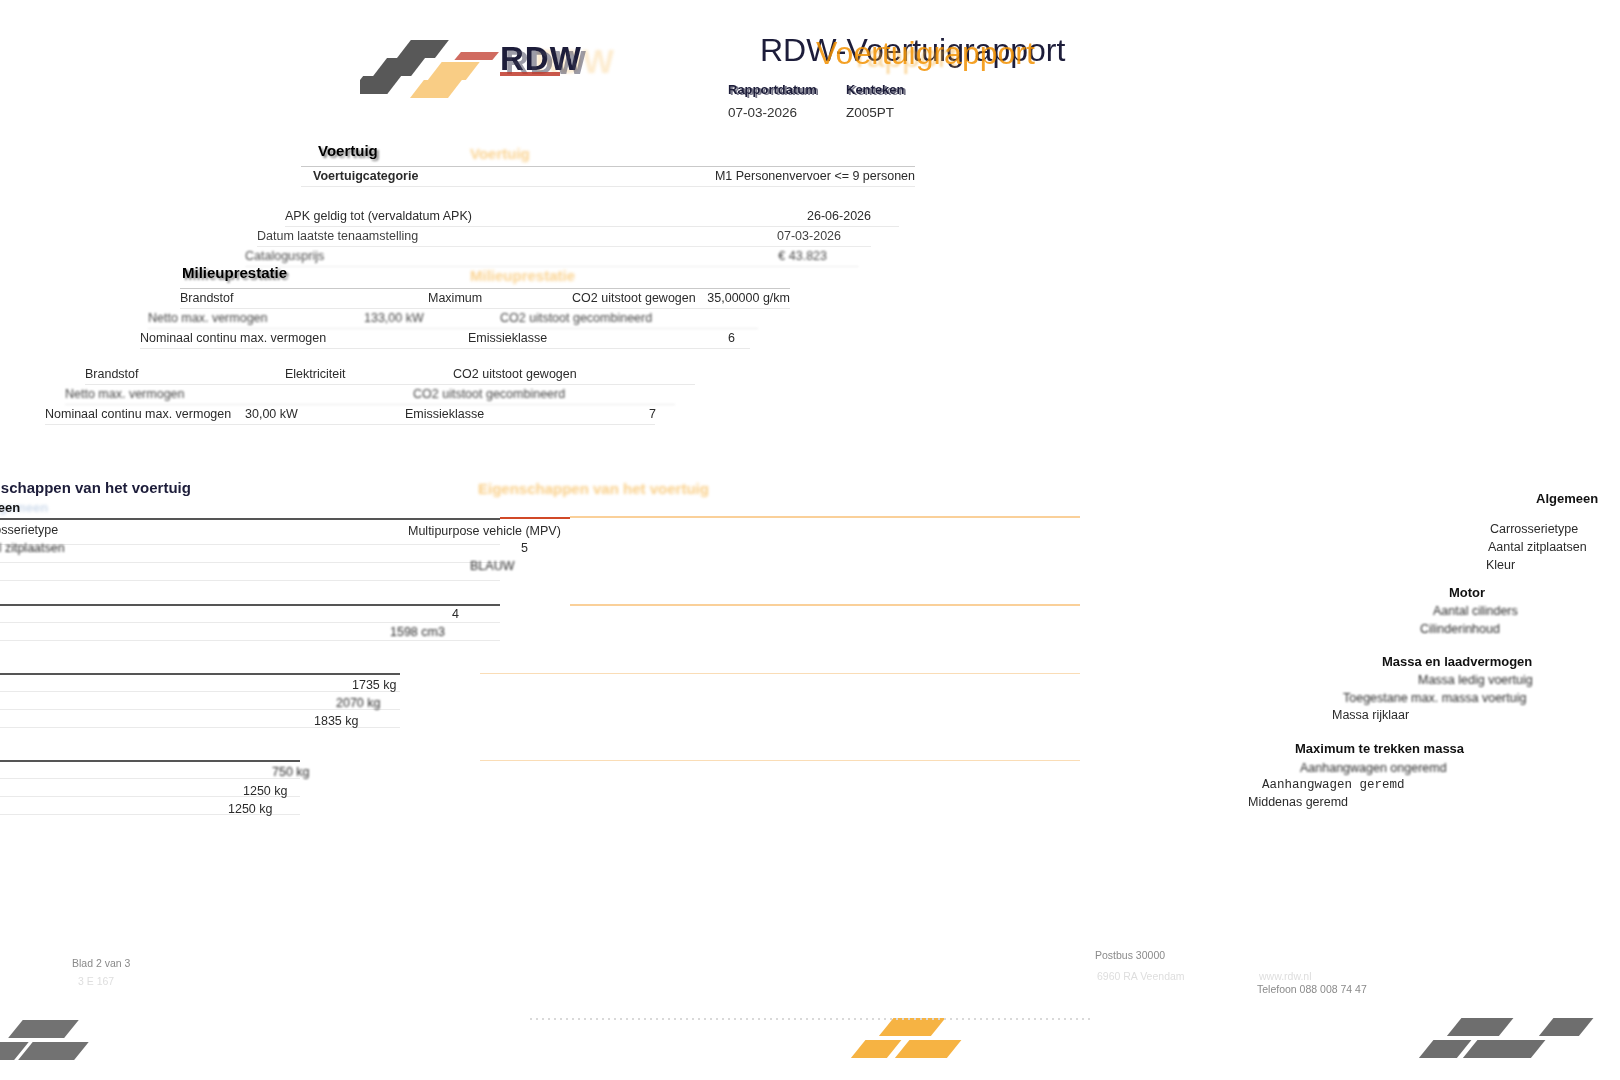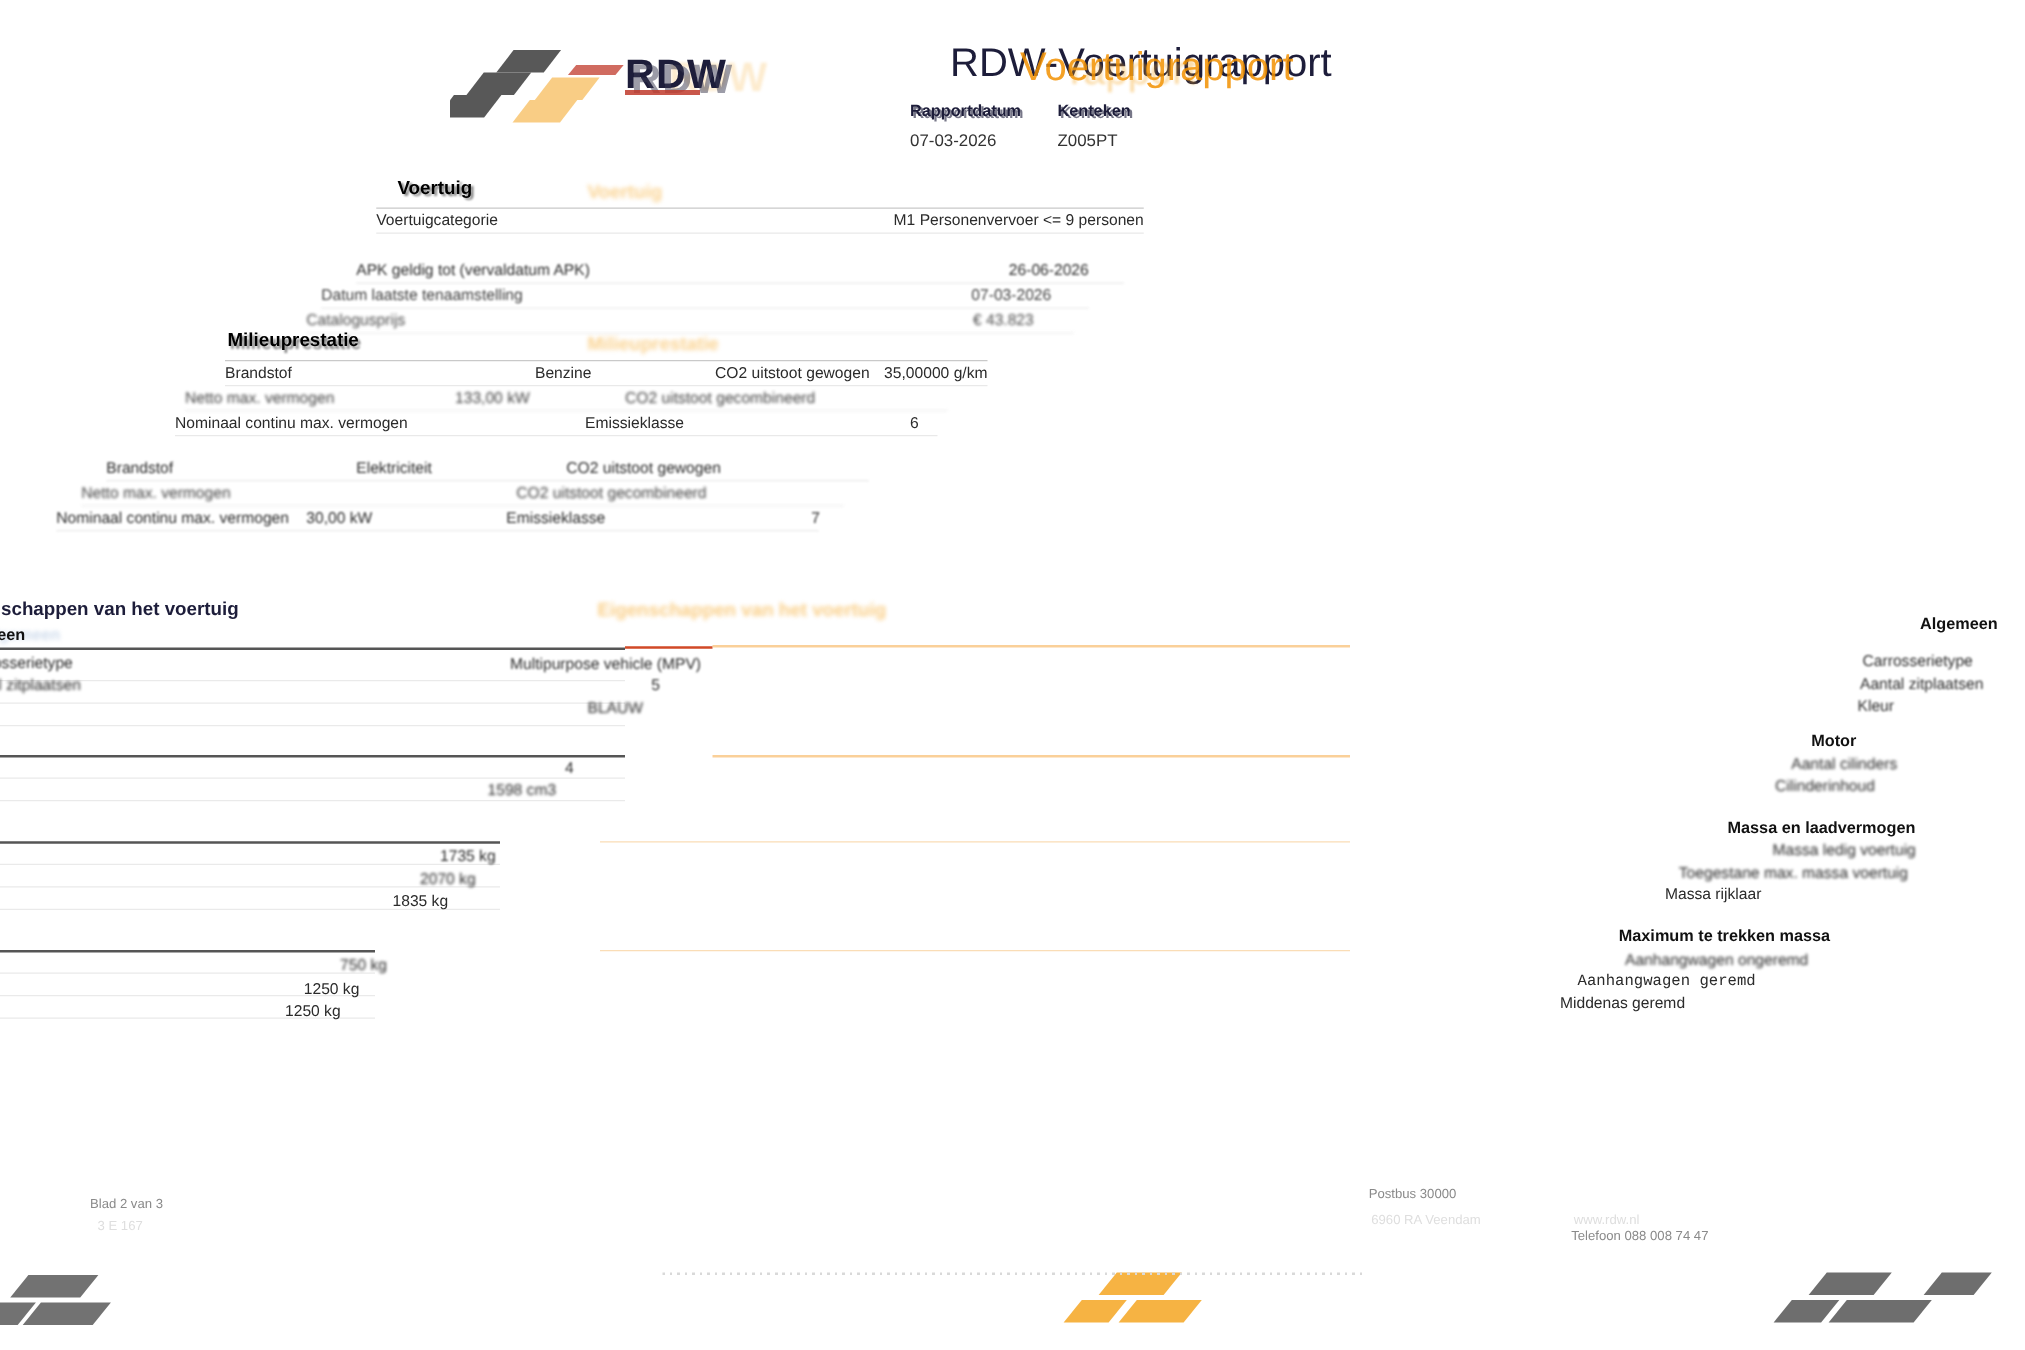--- a/index.html
+++ b/index.html
@@ -161,21 +161,21 @@
       <div class="mvalue">Z005PT</div>
     </div>
   </div>
 
   <div class="sec" style="left:300px;top:142px;width:615px;">
     <div class="sec-head-echo" style="left:170px;top:3px;">Voertuig</div>
     <div class="sec-head" style="margin-left:18px;" data-ghost="Voertuig">Voertuig</div>
 
     <div style="position:absolute;left:-55px;top:24px;width:670px;">
       <div class="row topline blur1" style="margin-left:56px;width:614px;">
-        <span class="lbl" style="left:0;">Voertuigcategorie</span>
+        <span class="lbl" style="left:12px;font-weight:bold;">Voertuigcategorie</span>
         <span class="val" style="right:0;">M1 Personenvervoer &lt;= 9 personen</span>
       </div>
       <div class="row blur2" style="margin-left:40px;width:614px;margin-top:20px;">
         <span class="lbl" style="left:0;">APK geldig tot (vervaldatum APK)</span>
         <span class="val" style="right:28px;">26-06-2026</span>
       </div>
       <div class="row blur2" style="margin-left:12px;width:614px;opacity:.9;">
         <span class="lbl" style="left:0;">Datum laatste tenaamstelling</span>
         <span class="val" style="right:30px;">07-03-2026</span>
       </div>
@@ -186,21 +186,21 @@
     </div>
   </div>
 
   <div class="sec" style="left:140px;top:264px;width:680px;">
     <div class="sec-head-echo" style="left:330px;top:3px;">Milieuprestatie</div>
     <div class="sec-head" style="margin-left:42px;" data-ghost="Milieuprestatie">Milieuprestatie</div>
 
     <div style="position:absolute;left:0;top:24px;width:660px;">
       <div class="row topline blur1" style="margin-left:40px;width:610px;">
         <span class="lbl" style="left:0;">Brandstof</span>
-        <span class="val" style="left:248px;">Benzine</span>
+        <span class="val" style="left:248px;">Maximum</span>
         <span class="lbl" style="left:392px;">CO2 uitstoot gewogen</span>
         <span class="val" style="right:0;">35,00000 g/km</span>
       </div>
       <div class="row blur3" style="margin-left:8px;width:610px;opacity:.88;">
         <span class="lbl" style="left:0;">Netto max. vermogen</span>
         <span class="val" style="left:216px;">133,00 kW</span>
         <span class="lbl" style="left:352px;">CO2 uitstoot gecombineerd</span>
         <span class="val" style="right:0;"></span>
       </div>
       <div class="row blur1" style="margin-left:0px;width:610px;">

